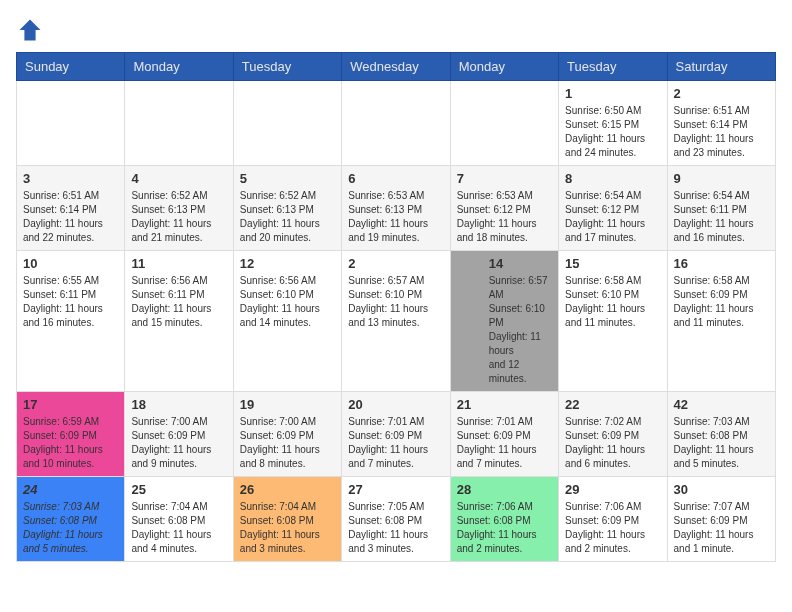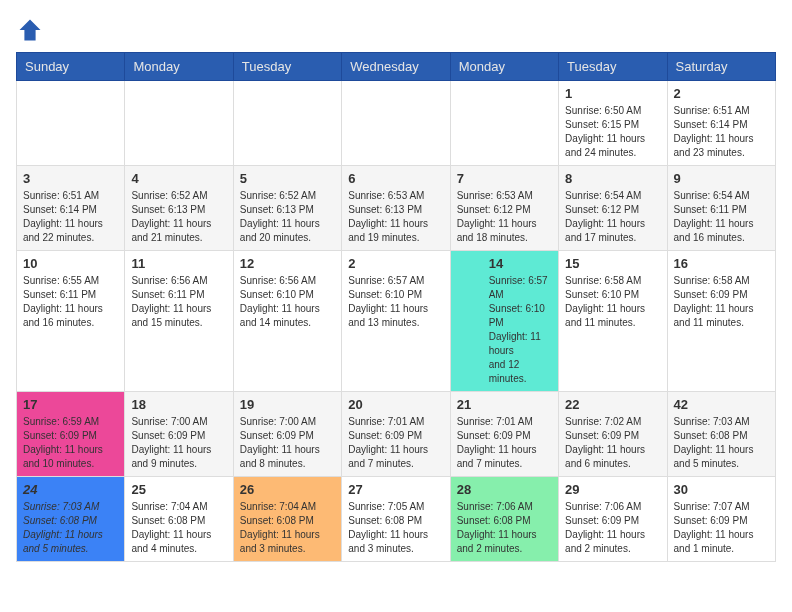--- a/index.html
+++ b/index.html
@@ -214,21 +214,21 @@
 Daylight: 11 hours
 and 14 minutes.</div>
         </td>
         <td style="background: rgb(255, 255, 255);">
           <span class="day-num">2</span>
           <div class="day-info" style="white-space: pre-line;">Sunrise: 6:57 AM
 Sunset: 6:10 PM
 Daylight: 11 hours
 and 13 minutes.</div>
         </td>
-        <td style="background: #5eead4; padding-left: 38px;">
+        <td style="background: #a3a3a3; padding-left: 38px;">
           <span class="day-num">14</span>
           <div class="day-info" style="white-space: pre-line;">Sunrise: 6:57 AM
 Sunset: 6:10 PM
 Daylight: 11 hours
 and 12 minutes.</div>
         </td>
         <td style="background: rgb(255, 255, 255);">
           <span class="day-num">15</span>
           <div class="day-info" style="white-space: pre-line;">Sunrise: 6:58 AM
 Sunset: 6:10 PM

